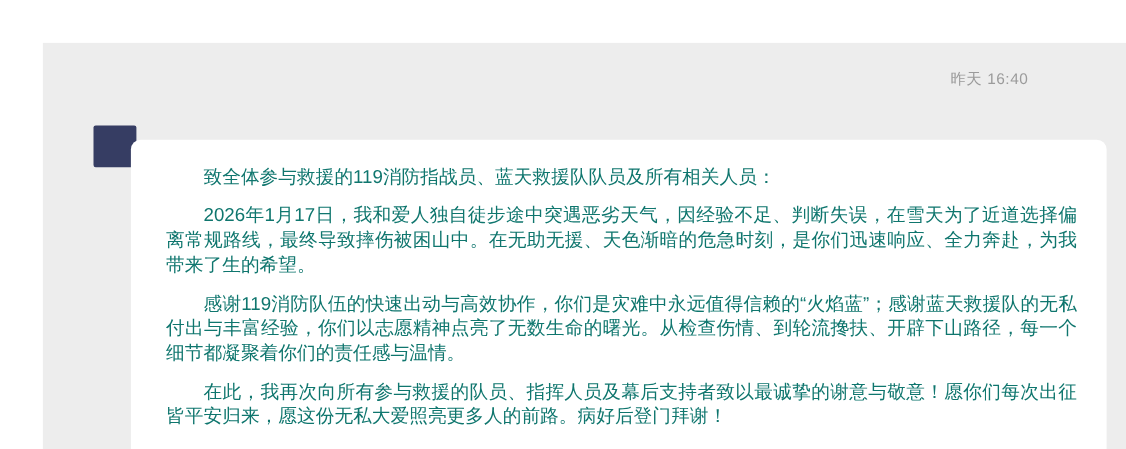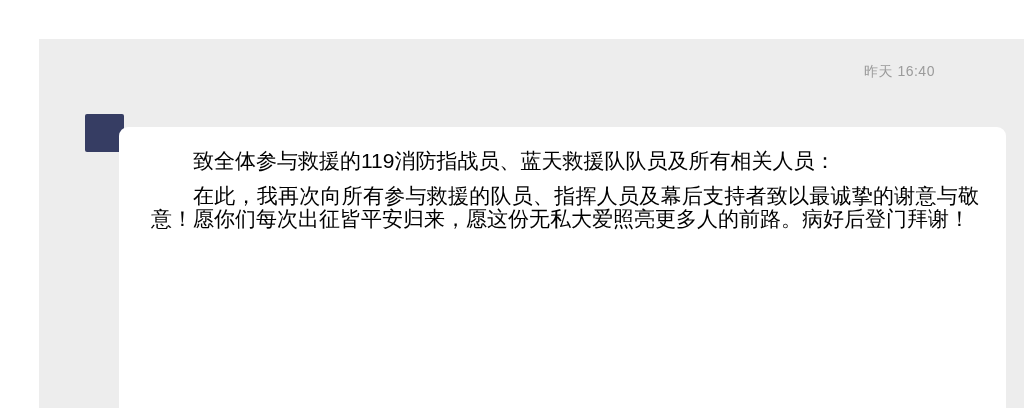--- a/index.html
+++ b/index.html
@@ -31,23 +31,23 @@
   .bubble {
     position: absolute;
     left: 67px; top: 75px;
     width: 887px;
     min-height: 305px;
     background: #ffffff;
     border-radius: 9px;
     padding: 10px 14px 12px 19px;
   }
   .bubble p {
-    font-size: 21px;
+    font-size: 17px;
     line-height: 22.4px;
-    color: #000000;
+    color: #0f766e;
     text-indent: 2em;
     text-align: justify;
     word-break: break-all;
   }
   .bottom-edge {
     position: absolute;
     left: 0; bottom: 0;
     width: 100%; height: 5px;
     background: #d7d7d7;
     border-top: 1px solid #c9c9c9;
@@ -57,18 +57,20 @@
 <body>
 
 <div class="chat-canvas">
 
   <div class="timestamp">昨天 16:40</div>
 
   <div class="avatar"></div>
 
   <div class="bubble">
       <p>致全体参与救援的119消防指战员、蓝天救援队队员及所有相关人员：</p>
+      <p>2026年1月17日，我和爱人独自徒步途中突遇恶劣天气，因经验不足、判断失误，在雪天为了近道选择偏离常规路线，最终导致摔伤被困山中。在无助无援、天色渐暗的危急时刻，是你们迅速响应、全力奔赴，为我带来了生的希望。</p>
+      <p>感谢119消防队伍的快速出动与高效协作，你们是灾难中永远值得信赖的“火焰蓝”；感谢蓝天救援队的无私付出与丰富经验，你们以志愿精神点亮了无数生命的曙光。从检查伤情、到轮流搀扶、开辟下山路径，每一个细节都凝聚着你们的责任感与温情。</p>
       <p>在此，我再次向所有参与救援的队员、指挥人员及幕后支持者致以最诚挚的谢意与敬意！愿你们每次出征皆平安归来，愿这份无私大爱照亮更多人的前路。病好后登门拜谢！</p>
     </div>
 
   <div class="bottom-edge"></div>
 
 </div>
 
 </body></html>

